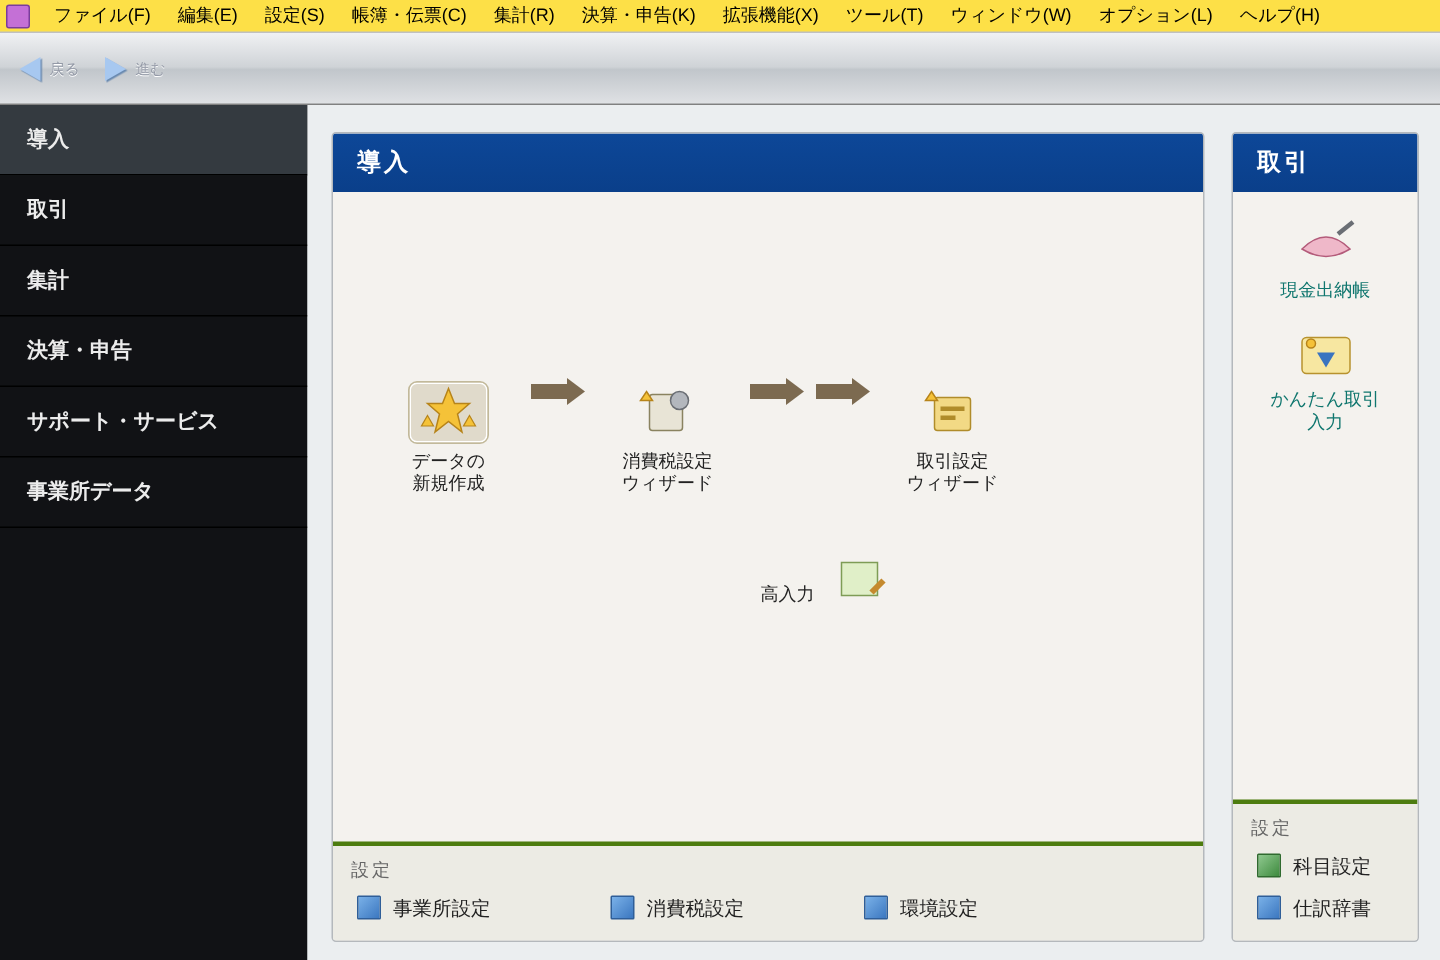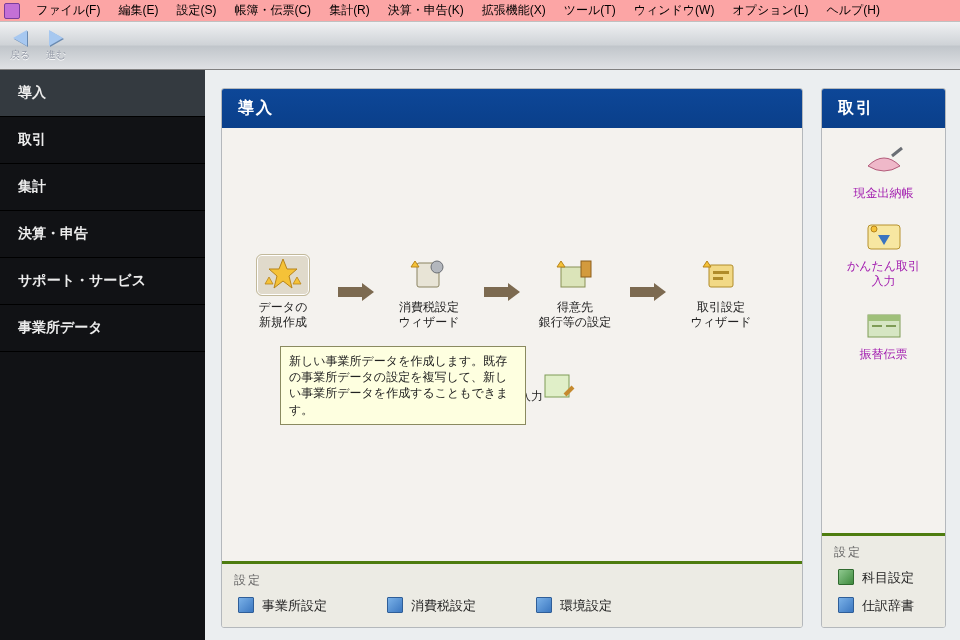--- a/index.html
+++ b/index.html
@@ -4,40 +4,40 @@
 <style>
 * { box-sizing: border-box; margin: 0; padding: 0; }
 body {
   width: 960px; height: 640px;
   font-family: "Meiryo UI", "MS UI Gothic", sans-serif;
   font-size: 12px; overflow: hidden;
   background: #ebeef0;
 }
 .menubar {
   display: flex; align-items: center; height: 22px;
-  background: #fca5a5; border-bottom: 1px solid #c0c0c0;
+  background: #fde047; border-bottom: 1px solid #c0c0c0;
   padding-left: 4px; gap: 2px;
 }
 .app-icon {
   width: 16px; height: 16px; border-radius: 2px;
   background: #c470d6; border: 1px solid #7a3d9c;
   margin-right: 6px;
 }
 .menu-item {
   padding: 2px 8px; cursor: default;
   color: #000;
 }
 
 .toolbar {
   height: 48px;
   background: linear-gradient(#f0f1f3, #cfd3d7 48%, #c1c6cb 52%, #dfe1e4);
   border-bottom: 1px solid #808080;
   display: flex; align-items: center; padding: 2px 8px; gap: 12px;
 }
-.tool-btn { display: flex; flex-direction: column; align-items: center; gap: 1px; cursor: default; }
+.tool-btn { display: flex; align-items: center; gap: 1px; cursor: default; }
 .tool-btn .arrow {
   width: 24px; height: 18px; display: flex; align-items: center; justify-content: center;
 }
 .tool-btn .cap { font-size: 10px; color: #949aa7; text-shadow: 0 1px 0 #fff; }
 .arrow-left-sh { width: 0; height: 0; border-top: 8px solid transparent; border-bottom: 8px solid transparent; border-right: 14px solid #a7c8f0; filter: drop-shadow(1px 1px 0 #6a8ab0); }
 .arrow-right-sh { width: 0; height: 0; border-top: 8px solid transparent; border-bottom: 8px solid transparent; border-left: 14px solid #a7c8f0; filter: drop-shadow(1px 1px 0 #6a8ab0); }
 
 .body-row { display: flex; height: calc(640px - 22px - 48px); }
 
 .sidebar {
@@ -63,21 +63,21 @@
 .panel.right { width: 125px; height: 540px; border-left: 1px solid #b4b8bc; }
 
 .panel-header {
   background: linear-gradient(#0d4798, #0a3f8a);
   color: #fff; font-weight: bold; font-size: 16px;
   padding: 9px 16px; letter-spacing: 2px;
 }
 
 .flow-area { position: relative; flex: 1; }
 
-.flow-row { position: absolute; left: 0; right: 0; display: flex; align-items: center; gap: 8px; }
+.flow-row { position: absolute; left: 16px; right: 0; display: flex; gap: 8px; }
 .flow-row.r1 { top: 126px; padding-left: 14px; }
 
 .flow-row.r2 { top: 236px; padding-left: 138px; }
 
 .launcher {
   display: flex; flex-direction: column; align-items: center; gap: 4px;
   width: 94px; cursor: default;
 }
 .launcher .cap { text-align: center; font-size: 12px; color: #222; line-height: 1.25; }
 .launcher.sel .ic { background: #e0dacb; border-radius: 6px; border: 1px solid #c2b99a; box-shadow: inset 0 0 0 1px #fff; }
@@ -98,27 +98,27 @@
   z-index: 10;
 }
 
 .partial-txt { position: absolute; left: 285px; top: 260px; color: #222; font-size: 12px; }
 
 .settings-bar {
   border-top: 3px solid #4d7c0f; background: #ecebe4;
   padding: 8px 12px 12px 12px;
 }
 .settings-title { color: #666; font-size: 12px; margin-bottom: 8px; letter-spacing: 2px; }
-.settings-row { display: flex; gap: 60px; padding-left: 4px; }
+.settings-row { display: flex; gap: 80px; padding-left: 4px; }
 .settings-item { display: flex; align-items: flex-start; gap: 8px; color: #222; font-size: 13px; cursor: default; }
 .cube { width: 16px; height: 16px; background: linear-gradient(135deg,#7ab1e8,#3b77c0); border: 1px solid #2f5e98; border-radius: 1px; }
 
 .right-list { flex: 1; display: flex; flex-direction: column; align-items: center; padding-top: 18px; gap: 18px; }
 .right-item { display: flex; flex-direction: column; align-items: center; gap: 4px; cursor: default; }
-.right-item .cap { font-size: 12px; color: #a21caf; text-align: center; line-height: 1.25; }
+.right-item .cap { font-size: 12px; color: #0f766e; text-align: center; line-height: 1.25; }
 
 
 .ic svg, .right-item svg { display: block; }
 
 </style>
 </head>
 <body>
 
 <div class="menubar">
   <div class="app-icon"></div>
@@ -193,30 +193,20 @@
                 <polygon points="6,4 10,10 2,10" fill="#f5c238" stroke="#b7841a"></polygon>
               </svg>
             </div>
             <div class="cap"><span>消費税設定</span><br><span>ウィザード</span></div>
           </div>
           <div class="between-arrow">
               <div class="shaft"></div>
               <div class="head"></div>
             </div>
 
-          <div class="launcher">
-            <div class="ic">
-              <svg width="40" height="36" viewBox="0 0 40 36">
-                <rect x="6" y="10" width="24" height="20" fill="#dbe4b9" stroke="#889054"></rect>
-                <rect x="26" y="4" width="10" height="16" fill="#d39a3d" stroke="#8c5f1c"></rect>
-                <polygon points="6,4 10,10 2,10" fill="#f5c238" stroke="#b7841a"></polygon>
-              </svg>
-            </div>
-            <div class="cap"><span>得意先</span><br><span>銀行等の設定</span></div>
-          </div>
           <div class="between-arrow">
               <div class="shaft"></div>
               <div class="head"></div>
             </div>
 
           <div class="launcher">
             <div class="ic">
               <svg width="40" height="36" viewBox="0 0 40 36">
                 <rect x="8" y="8" width="24" height="22" rx="2" fill="#f2d985" stroke="#b08c2a"></rect>
                 <rect x="12" y="14" width="16" height="3" fill="#b08c2a"></rect>
@@ -235,21 +225,20 @@
             <div class="ic">
               <svg width="40" height="36" viewBox="0 0 40 36">
                 <rect x="8" y="8" width="24" height="22" fill="#e0efc8" stroke="#7e9c56"></rect>
                 <path d="M28 28 L36 20" stroke="#c58a2e" stroke-width="4"></path>
               </svg>
             </div>
           </div>
         </div>
         <div class="partial-txt">高入力</div>
 
-        <div class="tooltip">新しい事業所データを作成します。既存の事業所データの設定を複写して、新しい事業所データを作成することもできます。</div>
 
       </div>
 
       <div class="settings-bar">
         <div class="settings-title">設定</div>
         <div class="settings-row">
           <div class="settings-item">
               <div class="cube"></div>
               <span>事業所設定</span>
             </div>
@@ -279,29 +268,20 @@
 
         <div class="right-item">
           <svg width="44" height="36" viewBox="0 0 44 36">
             <rect x="6" y="6" width="32" height="24" rx="3" fill="#f7e7a1" stroke="#b7922e"></rect>
             <polygon points="16,16 28,16 22,26" fill="#3a74c0"></polygon>
             <circle cx="12" cy="10" r="3" fill="#f5c238" stroke="#b7841a"></circle>
           </svg>
           <div class="cap"><span>かんたん取引</span><br><span>入力</span></div>
         </div>
 
-        <div class="right-item">
-          <svg width="44" height="36" viewBox="0 0 44 36">
-            <rect x="6" y="8" width="32" height="22" fill="#d6e6c3" stroke="#7e9c56"></rect>
-            <rect x="6" y="8" width="32" height="6" fill="#9fc07a"></rect>
-            <rect x="10" y="18" width="10" height="2" fill="#7e9c56"></rect>
-            <rect x="24" y="18" width="10" height="2" fill="#7e9c56"></rect>
-          </svg>
-          <div class="cap"><span>振替伝票</span></div>
-        </div>
 
 
       </div>
       <div class="settings-bar">
         <div class="settings-title">設定</div>
         <div style="display:flex;flex-direction:column;gap:10px;padding-left:4px;">
           <div class="settings-item">
             <div class="cube" style="background:linear-gradient(135deg,#8fc98f,#3e8a3e);border-color:#2f6a2f;"></div>
             <span>科目設定</span>
           </div>

